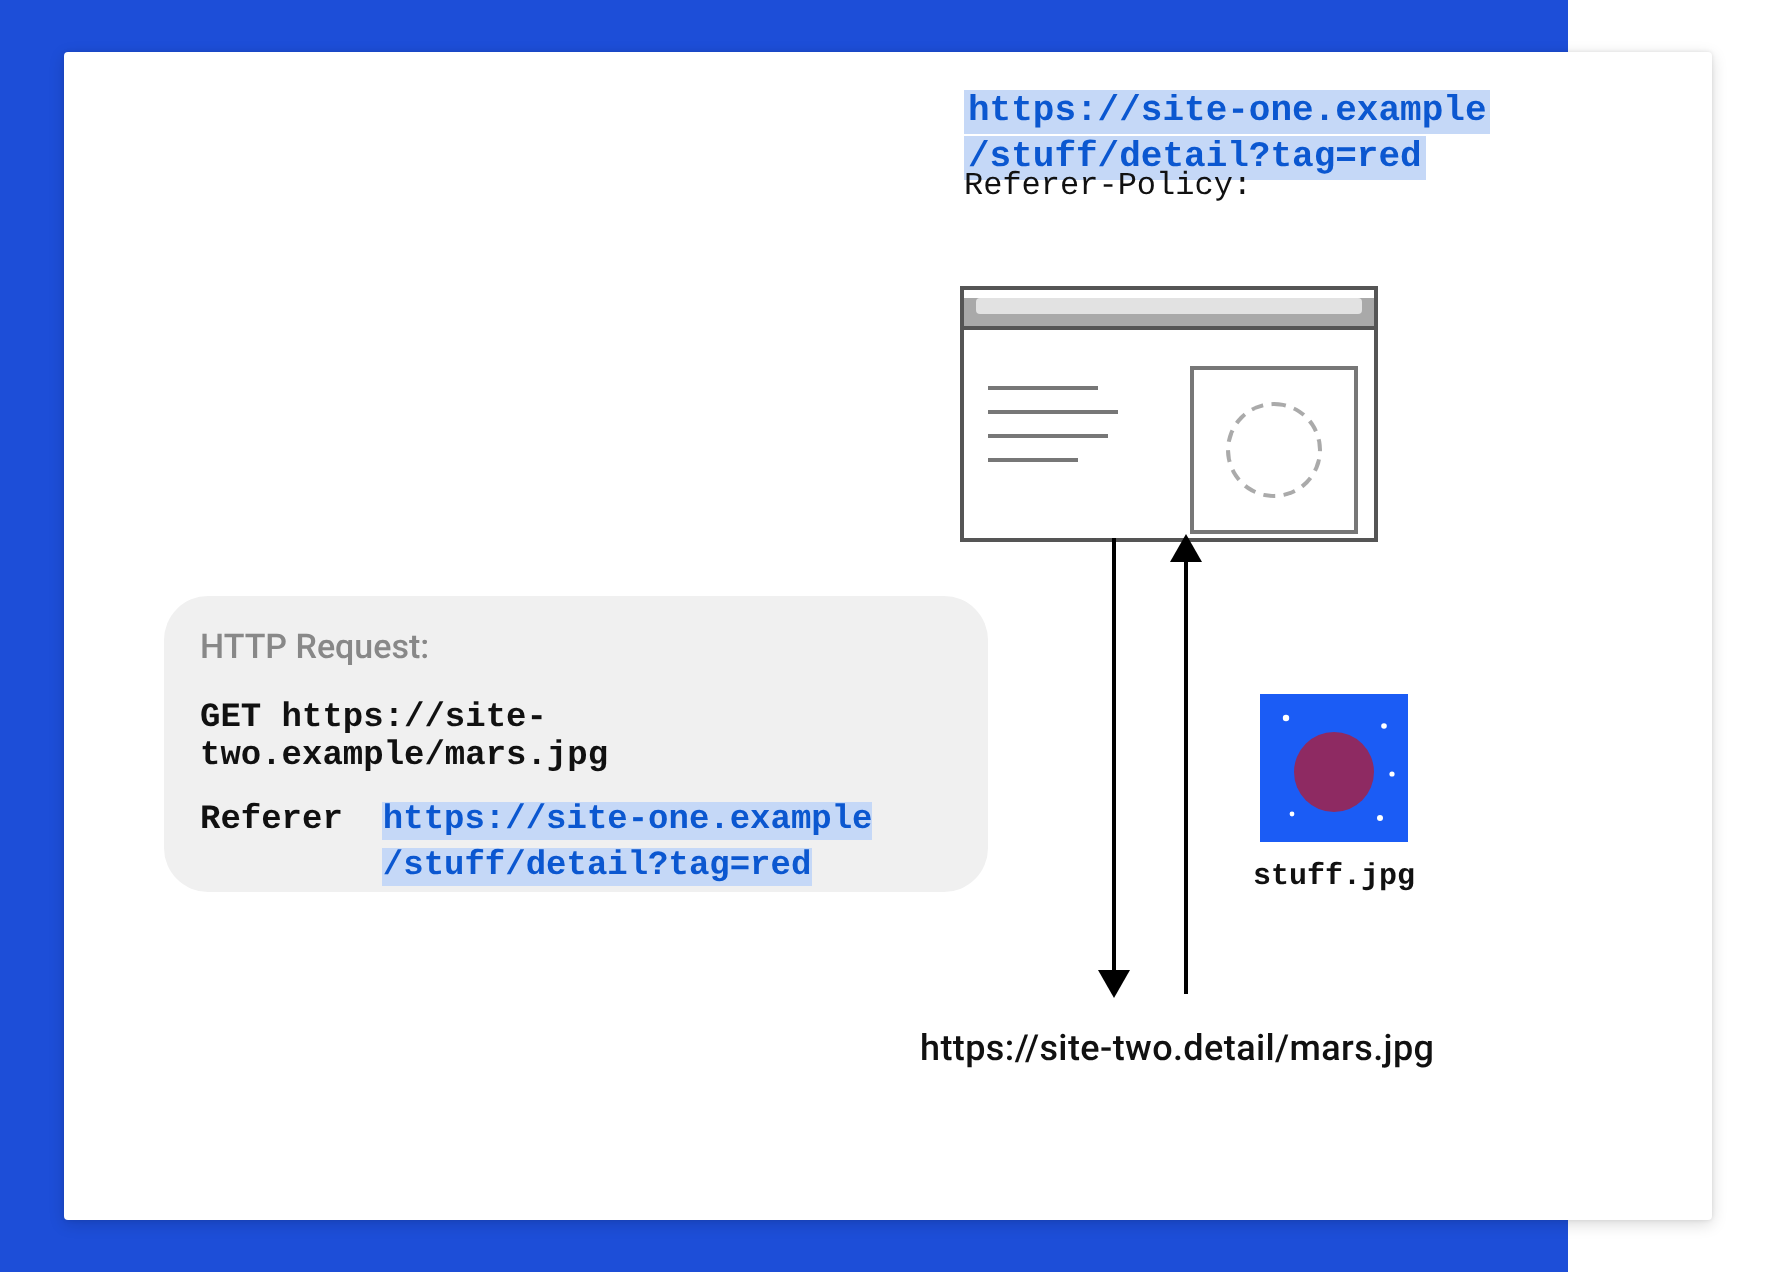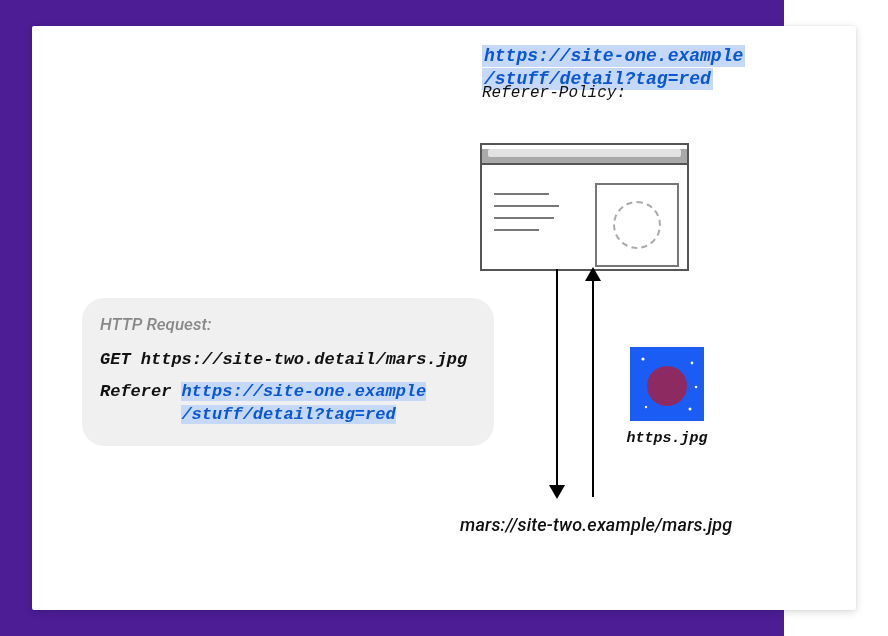--- a/index.html
+++ b/index.html
@@ -5,22 +5,21 @@
   body {
     margin: 0;
     padding: 0;
     background: #fff;
     font-family: -apple-system, BlinkMacSystemFont, "Segoe UI", Roboto, sans-serif;
   }
   .canvas {
     position: relative;
     width: 784px;
     height: 636px;
-    background: #4c1d95;
-    font-style: italic;
+    background: #1d4ed8;
   }
   .card {
     position: absolute;
     left: 32px;
     top: 26px;
     width: 824px;
     height: 584px;
     background: #fff;
     box-shadow: 0 2px 8px rgba(0,0,0,0.15), 0 0 2px rgba(0,0,0,0.1);
     border-radius: 2px;
@@ -128,21 +127,21 @@
   }
   .http-get {
     font-size: 17px;
     font-weight: 600;
     color: #111;
     margin-bottom: 12px;
   }
   .http-referer-row {
     display: flex;
     align-items: flex-start;
-    gap: 10px;
+    gap: 20px;
   }
   .http-referer-label {
     font-size: 17px;
     font-weight: 600;
     color: #111;
     padding-top: 1px;
   }
   .http-referer-url {
     font-size: 17px;
     font-weight: 600;
@@ -245,21 +244,21 @@
             <div></div>
         </div>
         <div class="image-slot">
           <div class="dotted-circle"></div>
         </div>
       </div>
     </div>
 
     <div class="http-box">
       <div class="http-title">HTTP Request:</div>
-      <div class="http-get mono">GET https://site-two.detail/mars.jpg</div>
+      <div class="http-get mono">GET https://site-two.example/mars.jpg</div>
       <div class="http-referer-row">
         <div class="http-referer-label mono">Referer</div>
         <div class="http-referer-url mono">
           <span class="highlight">https://site-one.example</span><br>
           <span class="highlight">/stuff/detail?tag=red</span>
         </div>
       </div>
     </div>
 
     <div class="arrow-down"></div>
@@ -269,18 +268,18 @@
       <svg class="mars-svg" viewBox="0 0 74 74">
         <rect x="0" y="0" width="74" height="74" fill="#1b5cf5"></rect>
         <circle cx="37" cy="39" r="20" fill="#8e2a62"></circle>
         <circle cx="13" cy="12" r="1.6" fill="#fff"></circle>
         <circle cx="62" cy="16" r="1.4" fill="#fff"></circle>
         <circle cx="66" cy="40" r="1.3" fill="#fff"></circle>
         <circle cx="60" cy="62" r="1.5" fill="#fff"></circle>
         <circle cx="16" cy="60" r="1.2" fill="#fff"></circle>
       </svg>
     </div>
-    <div class="mars-label mono">https.jpg</div>
-
-    <div class="url-bottom">mars://site-two.example/mars.jpg</div>
+    <div class="mars-label mono">stuff.jpg</div>
+
+    <div class="url-bottom">https://site-two.detail/mars.jpg</div>
 
   </div>
 </div>
 
 </body></html>

